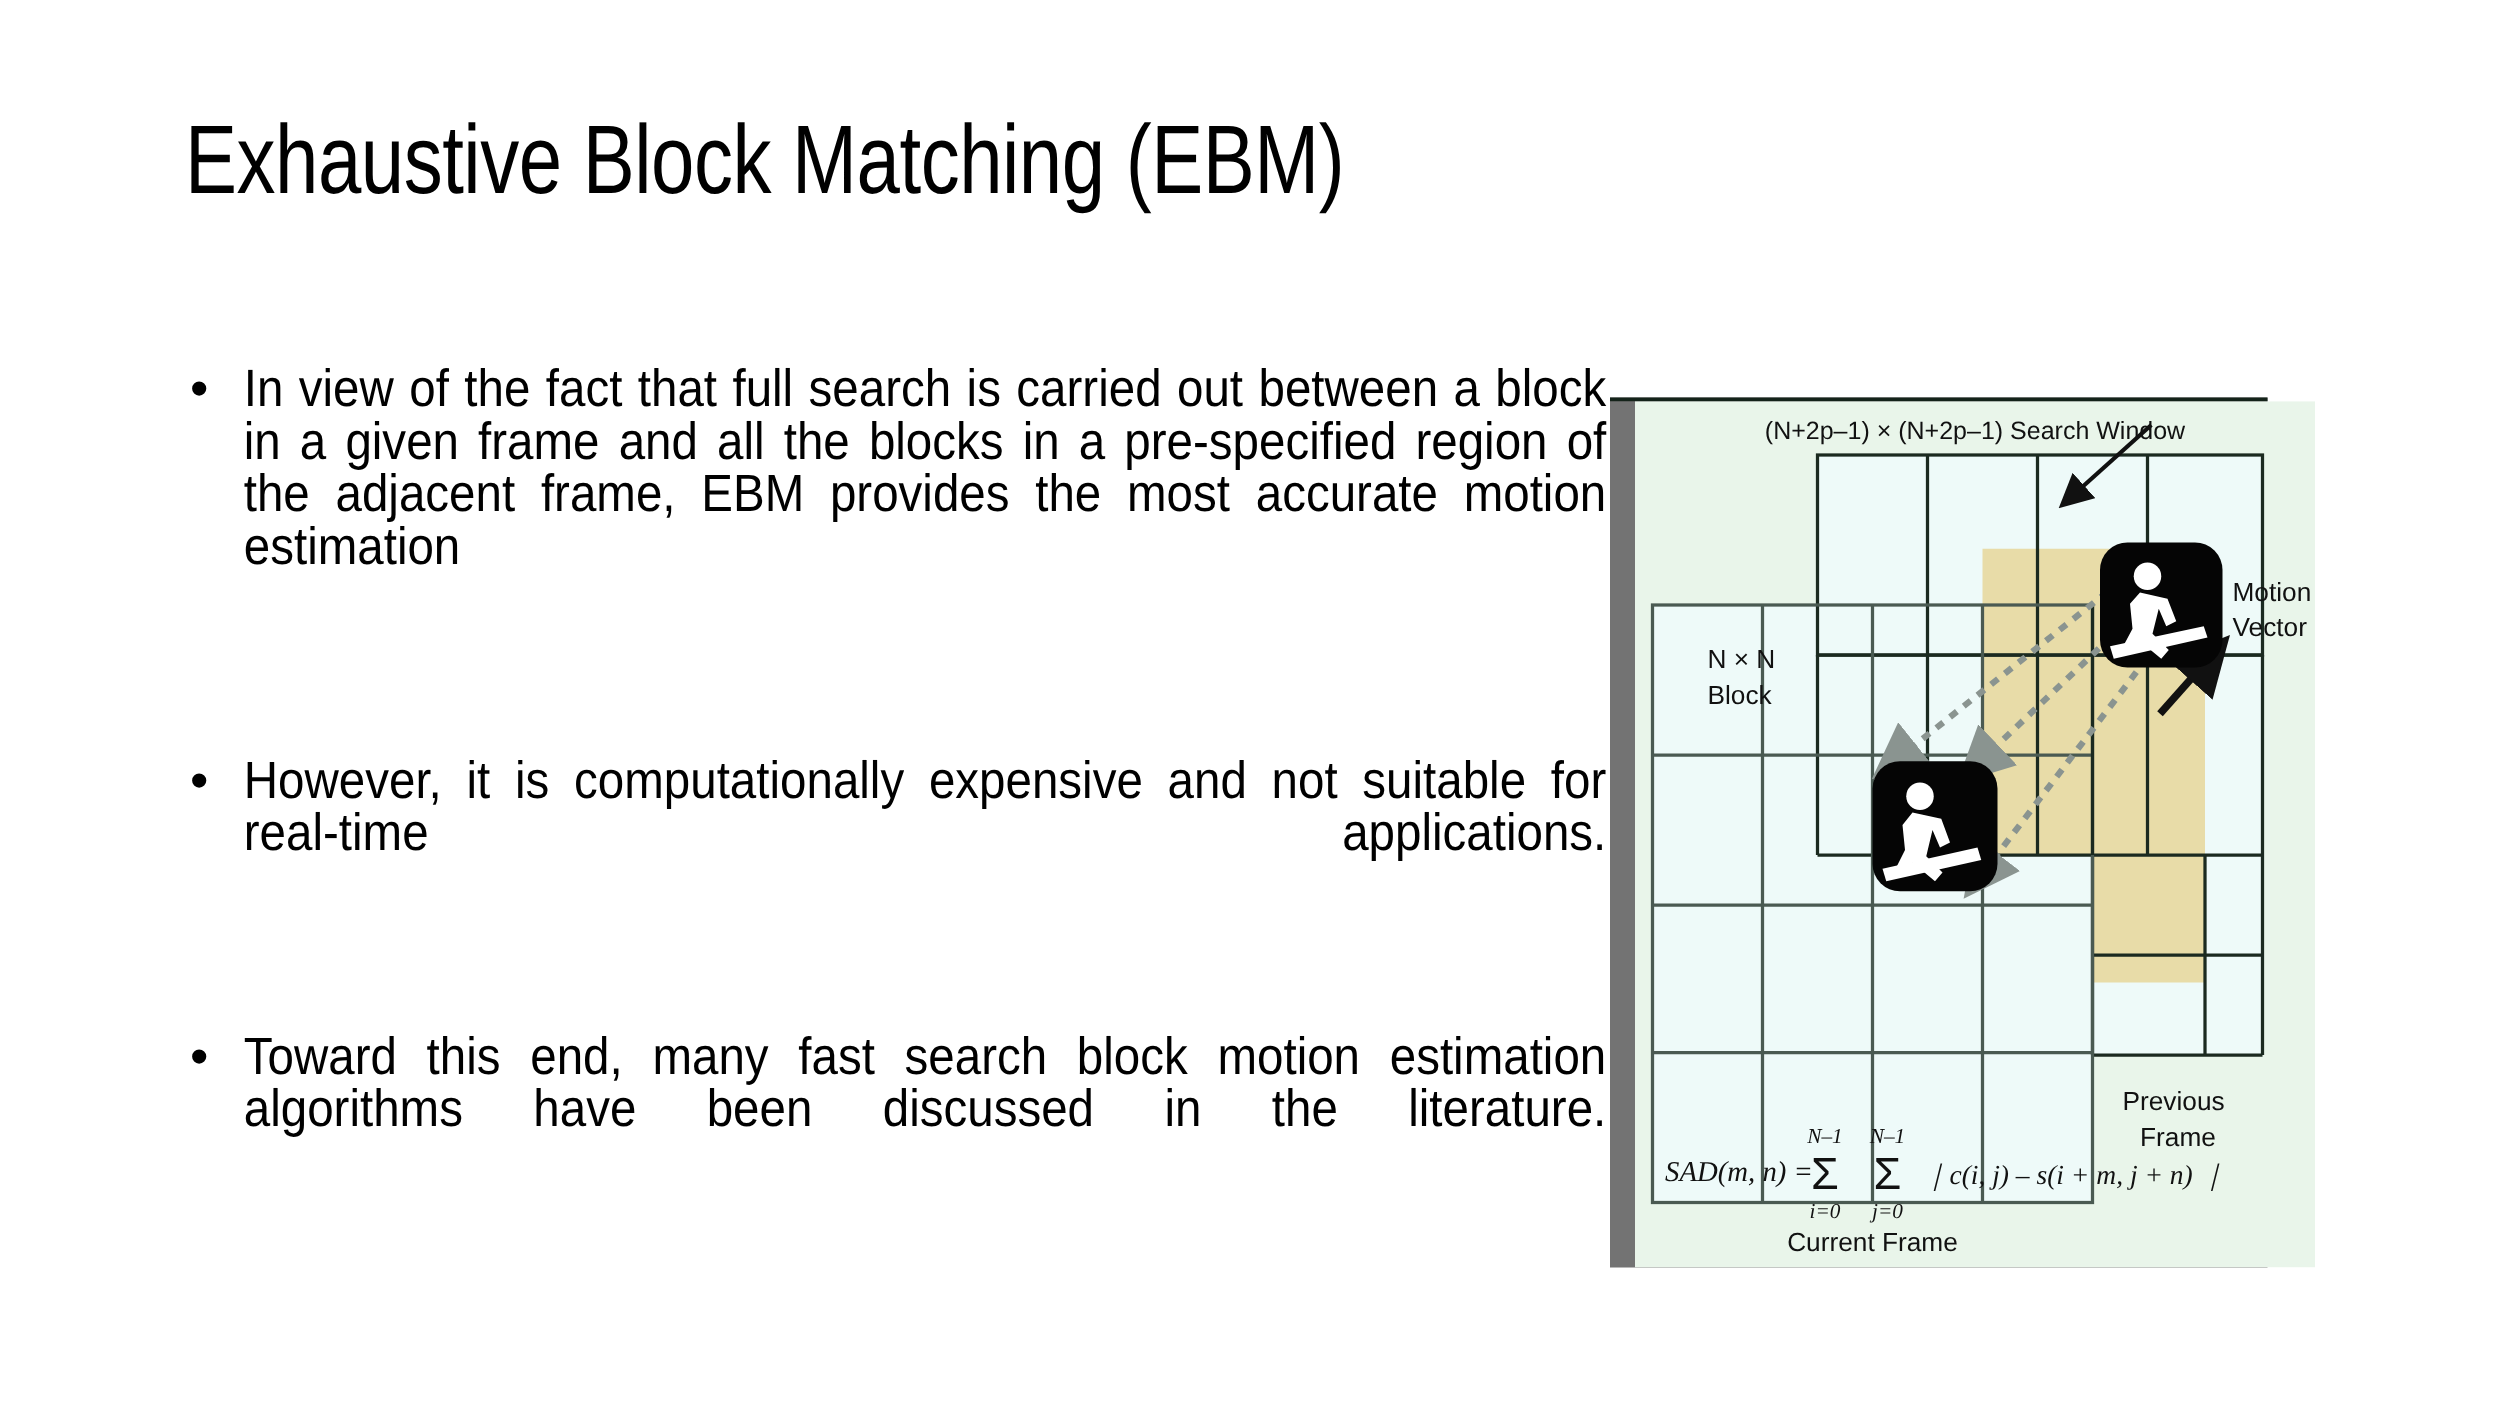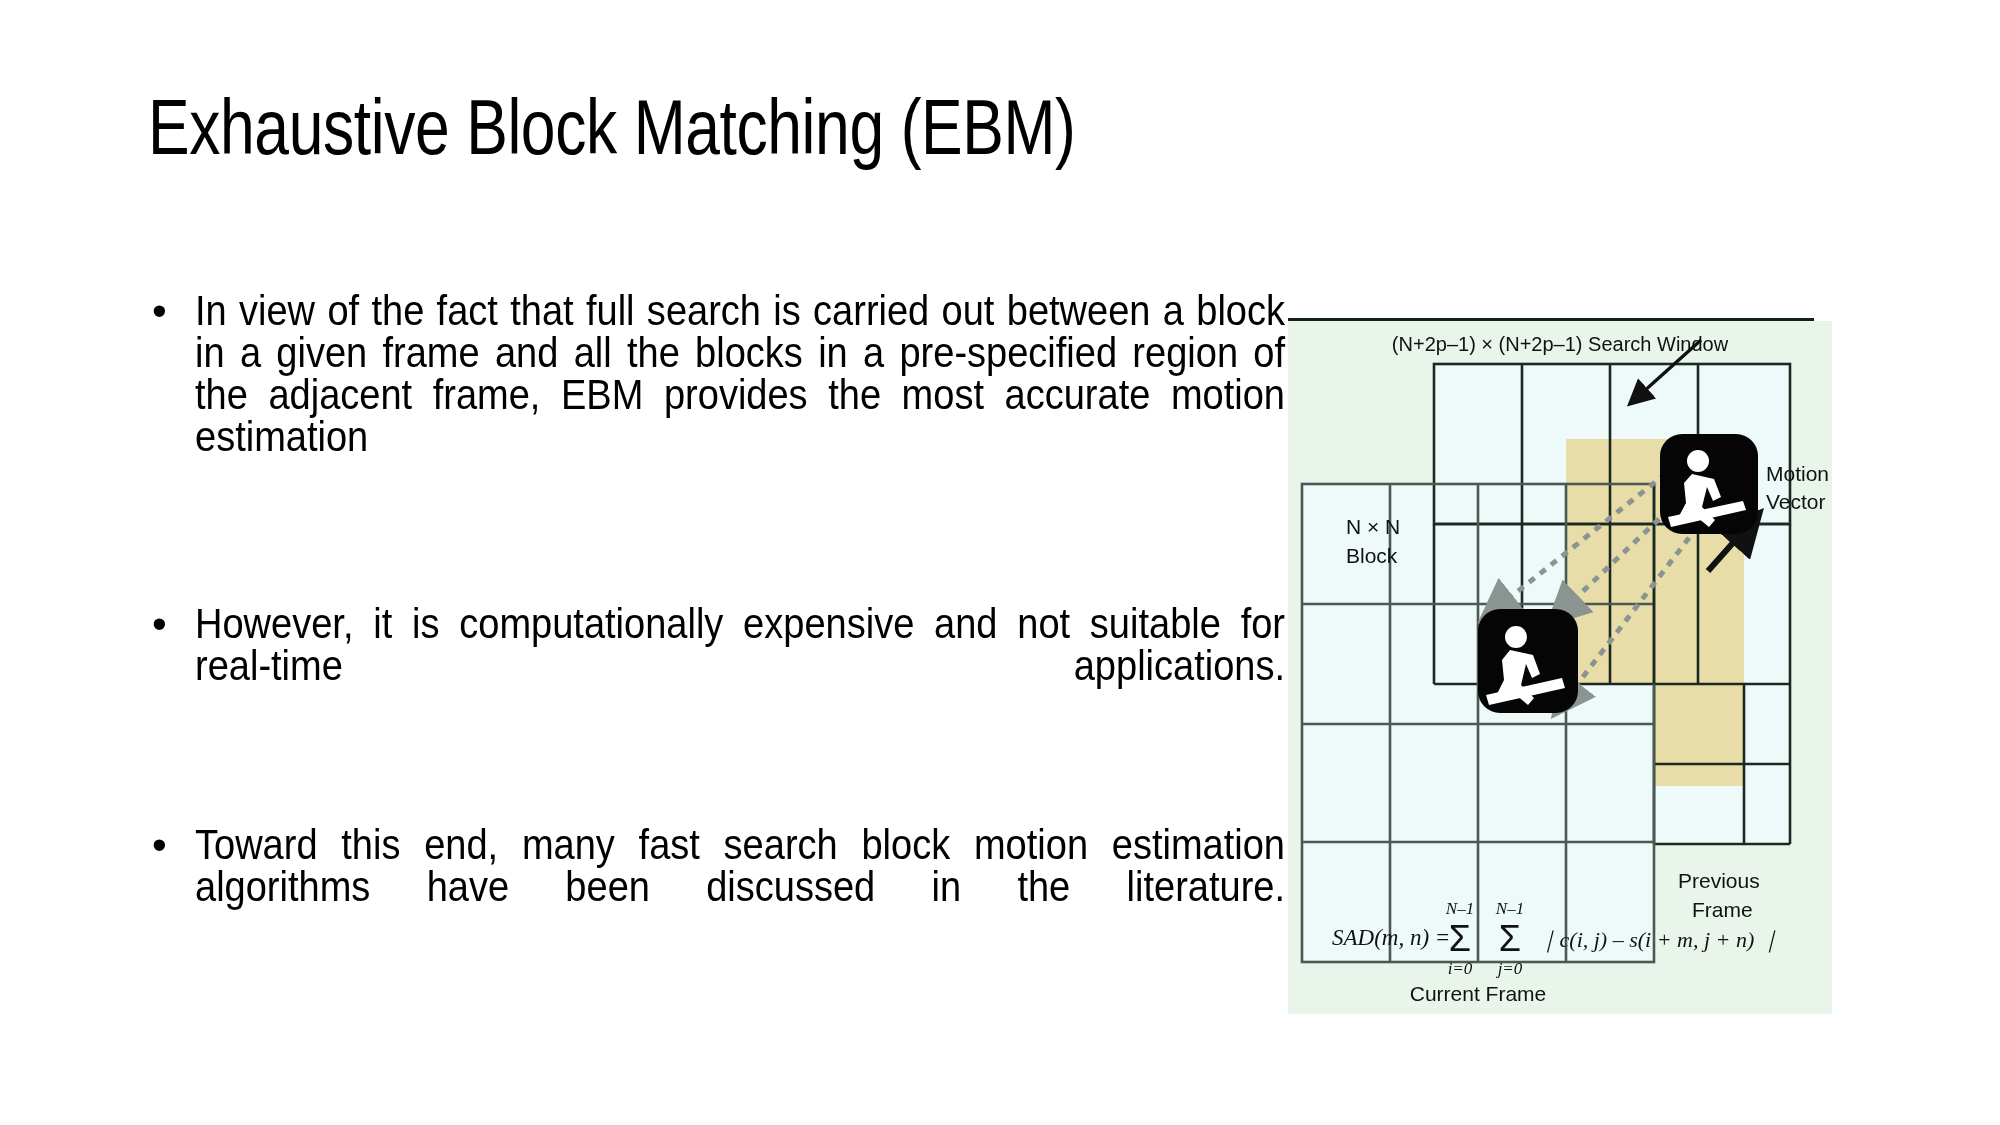--- a/index.html
+++ b/index.html
@@ -88,20 +88,21 @@
   
   .figure {
     position: absolute;
     left: 1288px;
     top: 318px;
     width: 526px;
     height: 696px;
     background: #737373;
     border-top: 3px solid #14231a;
     box-sizing: border-box;
+    padding-left: 20px;
   }
 
   .figure svg { display: block; }
 </style>
 </head>
 <body>
 
 <div class="slide">
 
   <div class="slide-title">Exhaustive Block Matching (EBM)</div>

